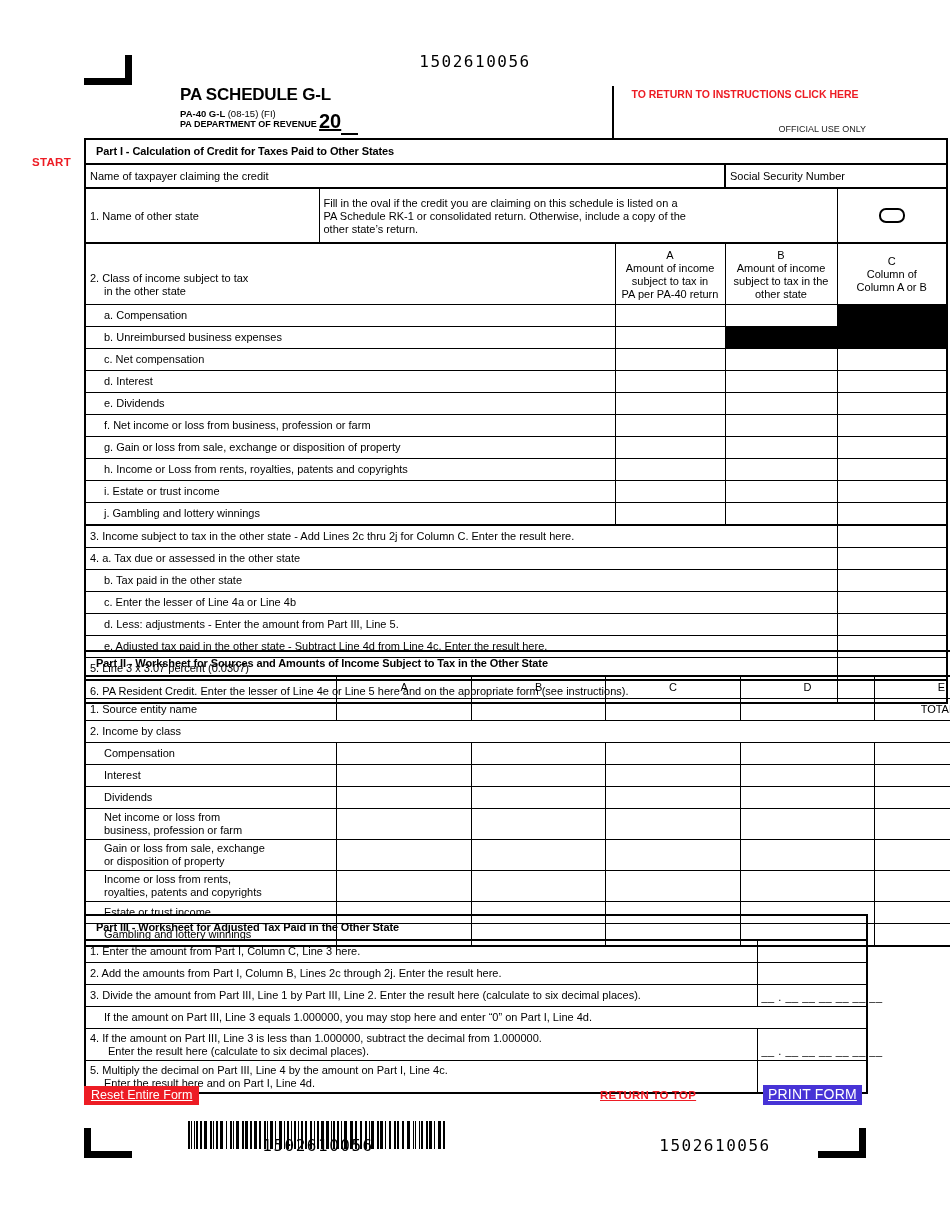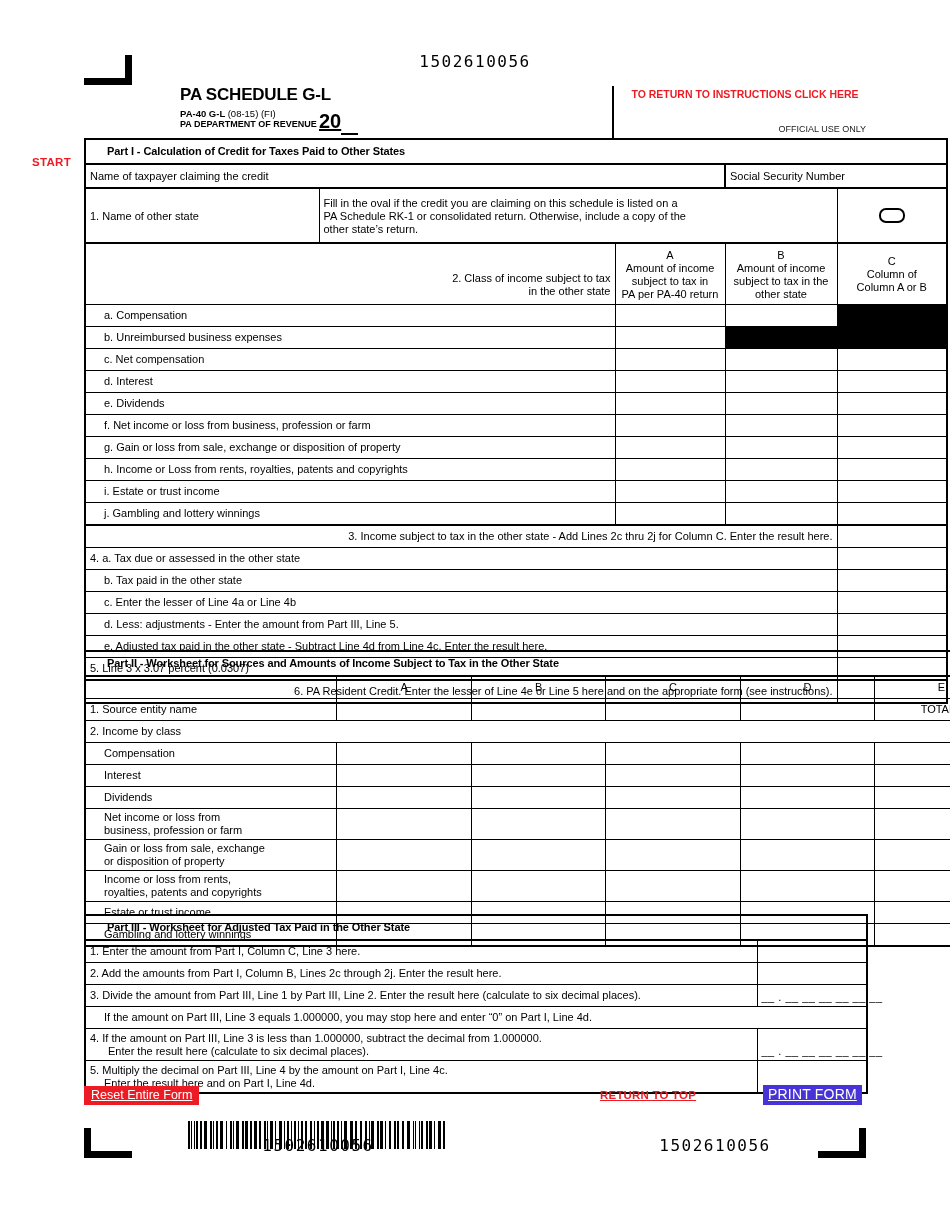--- a/index.html
+++ b/index.html
@@ -41,26 +41,26 @@
   .instr{position:absolute;left:540px;top:2px;width:242px;text-align:center;
          color:#ed1c24;font-weight:bold;font-size:10.5px;}
   .official{position:absolute;right:0;top:38px;font-size:9px;color:#222;}
 
   .start{position:absolute;left:32px;top:156px;color:#ed1c24;font-weight:bold;font-size:11.5px;letter-spacing:.3px;}
 
   
   table.form{border-collapse:collapse;table-layout:fixed;position:absolute;}
   table.form td{border:1px solid #000;padding:2px 4px;font-size:11px;vertical-align:middle;
                 line-height:13px;height:17px;}
-  .parthead{font-weight:bold;font-size:12.5px;letter-spacing:-.1px;padding:3px 21px !important;
+  .parthead{font-weight:bold;font-size:12.5px;letter-spacing:-.1px;padding:3px 10px !important;
             border-bottom:2px solid #000 !important;}
   .outer{border:2px solid #000 !important;}
   .ctr{text-align:center;}
   .blk{background:#000;}
-  .thickT{border-top:2px solid #000 !important;text-align:right;}
+  .thickT{border-top:2px solid #000 !important;}
   .thickB{border-bottom:2px solid #000 !important;}
   .thickL{border-left:2px solid #000 !important;}
   .colhd{font-size:10px;line-height:11.5px;text-align:center;vertical-align:top;padding-top:3px !important;}
   .ind1{padding-left:18px !important;}
   .tall{height:30px;}
   .nm{height:36px;vertical-align:top;padding-top:3px !important;}
 
   .oval{width:22px;height:11px;border:2px solid #000;border-radius:7px;margin:0 auto;}
 
   .dec{font-family:"Liberation Sans",sans-serif;font-size:12px;letter-spacing:.5px;white-space:nowrap;}

